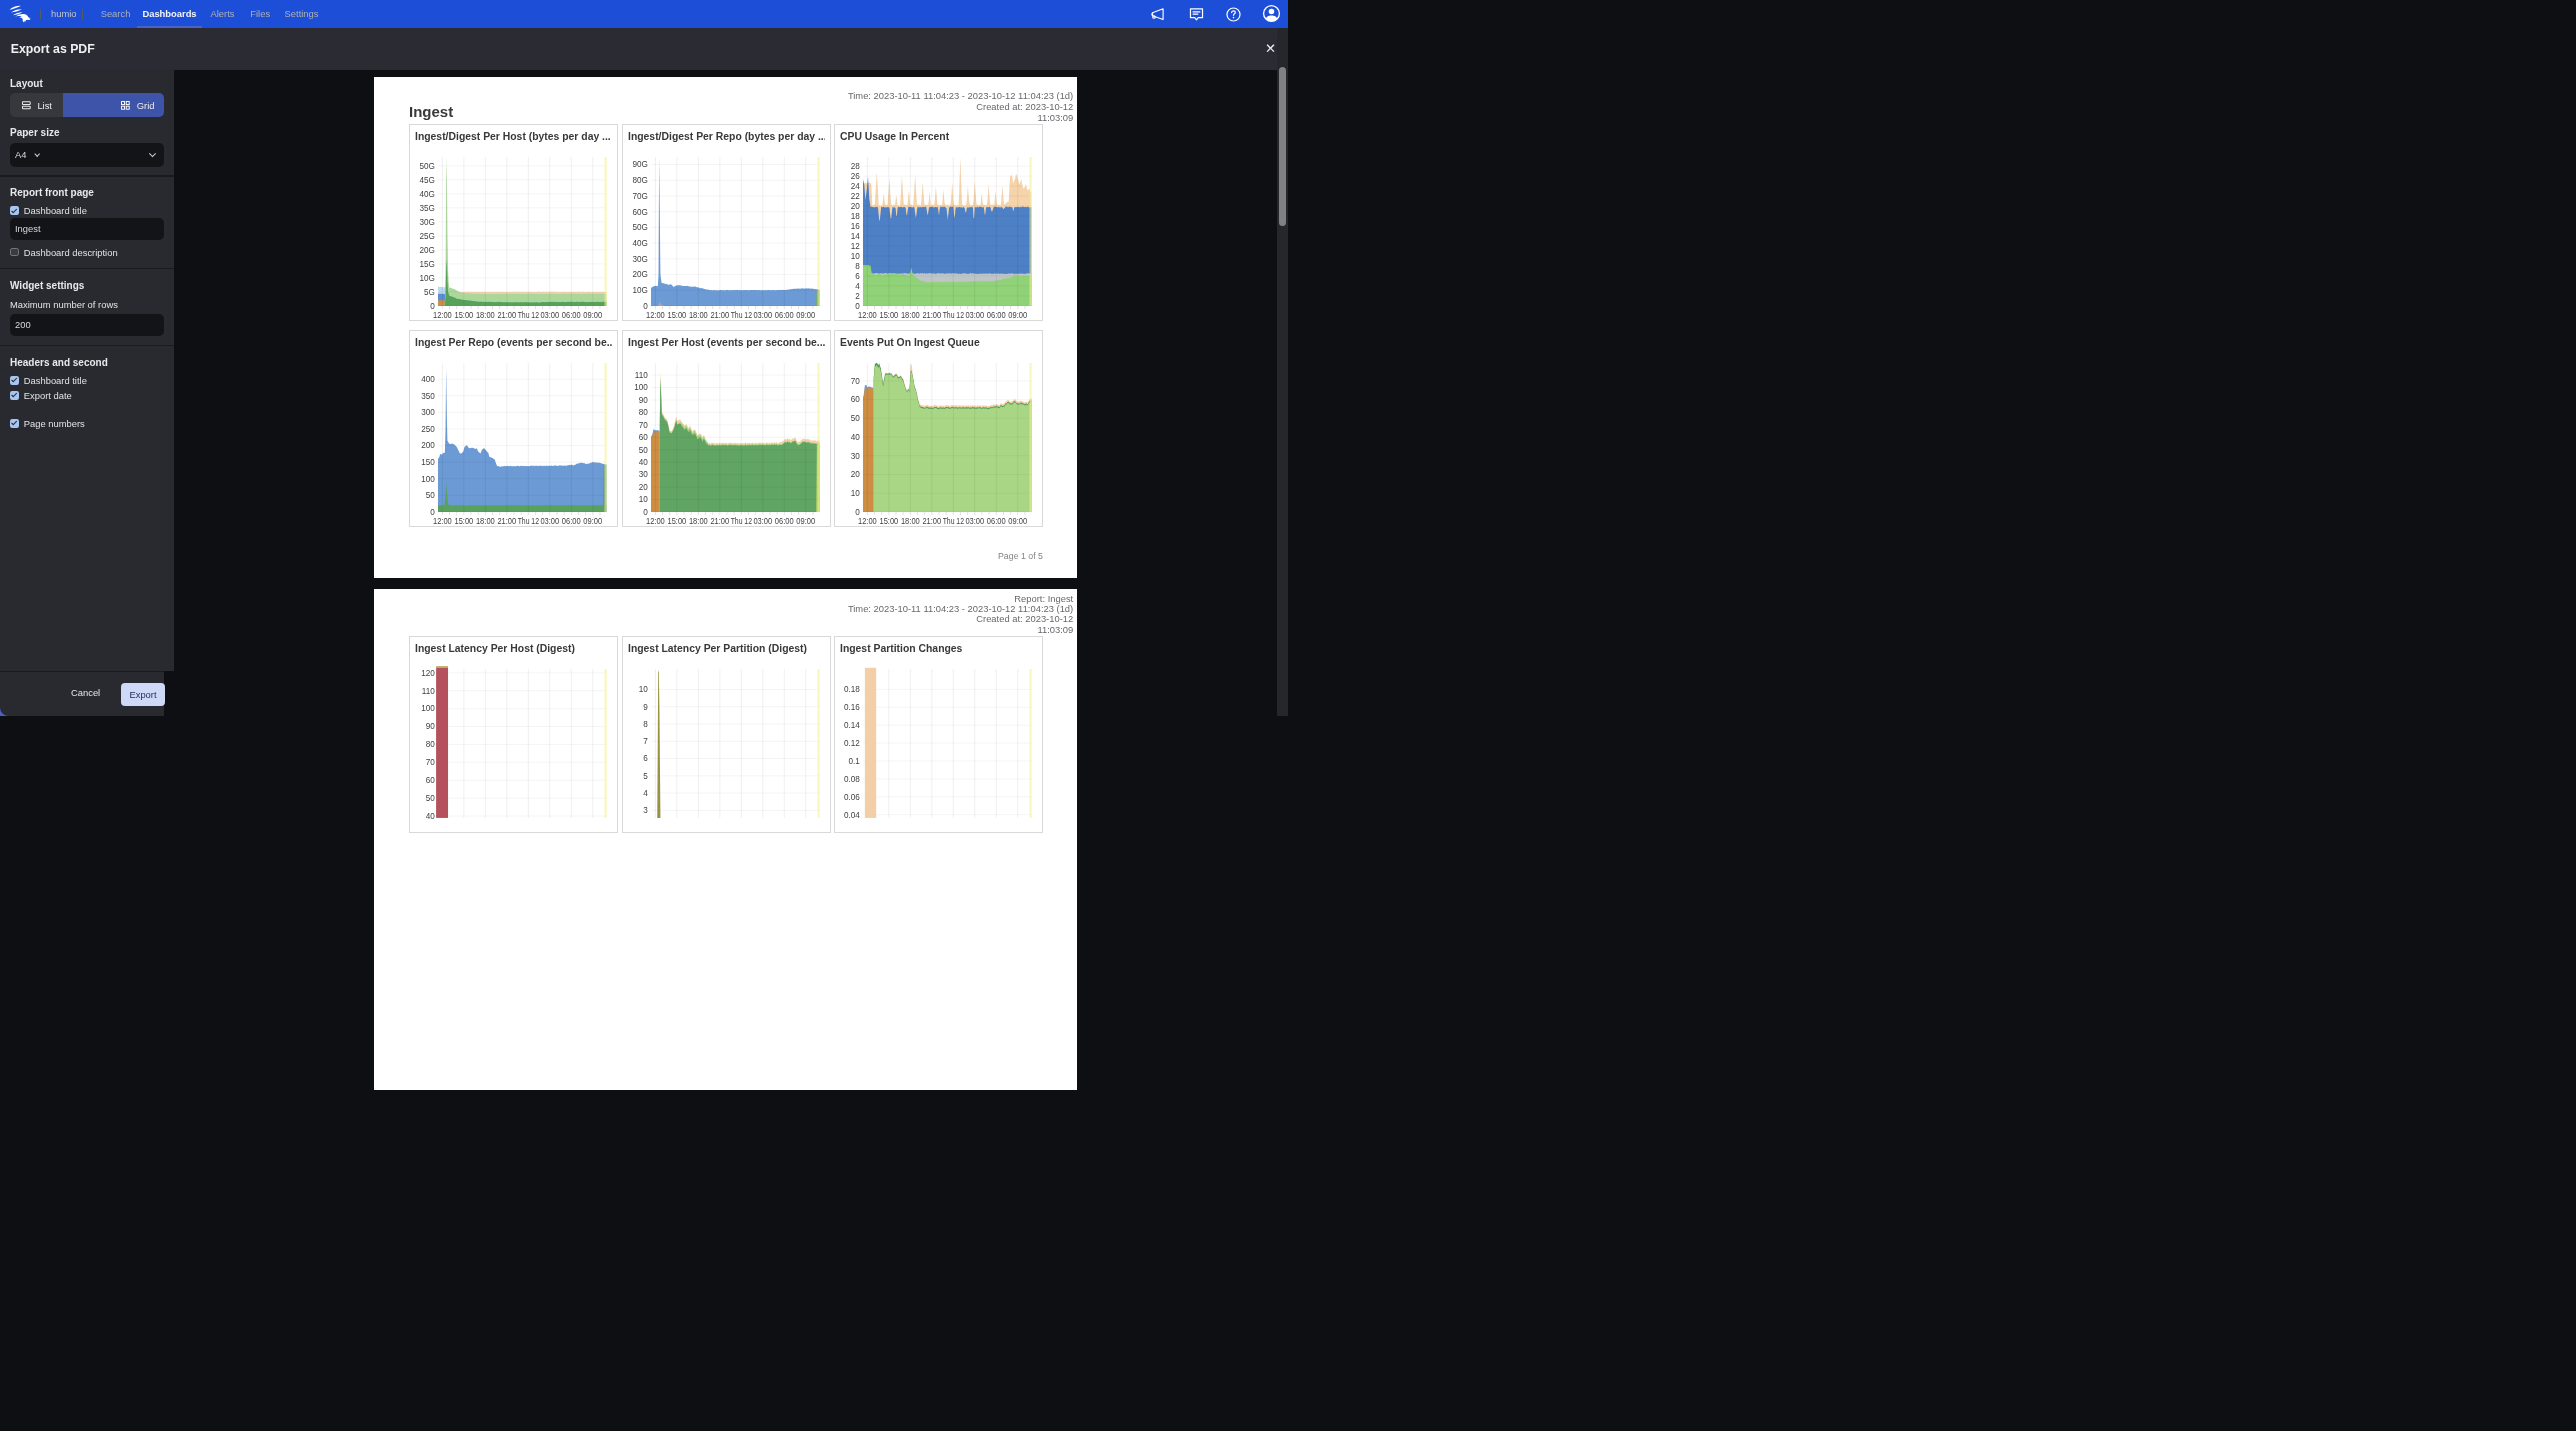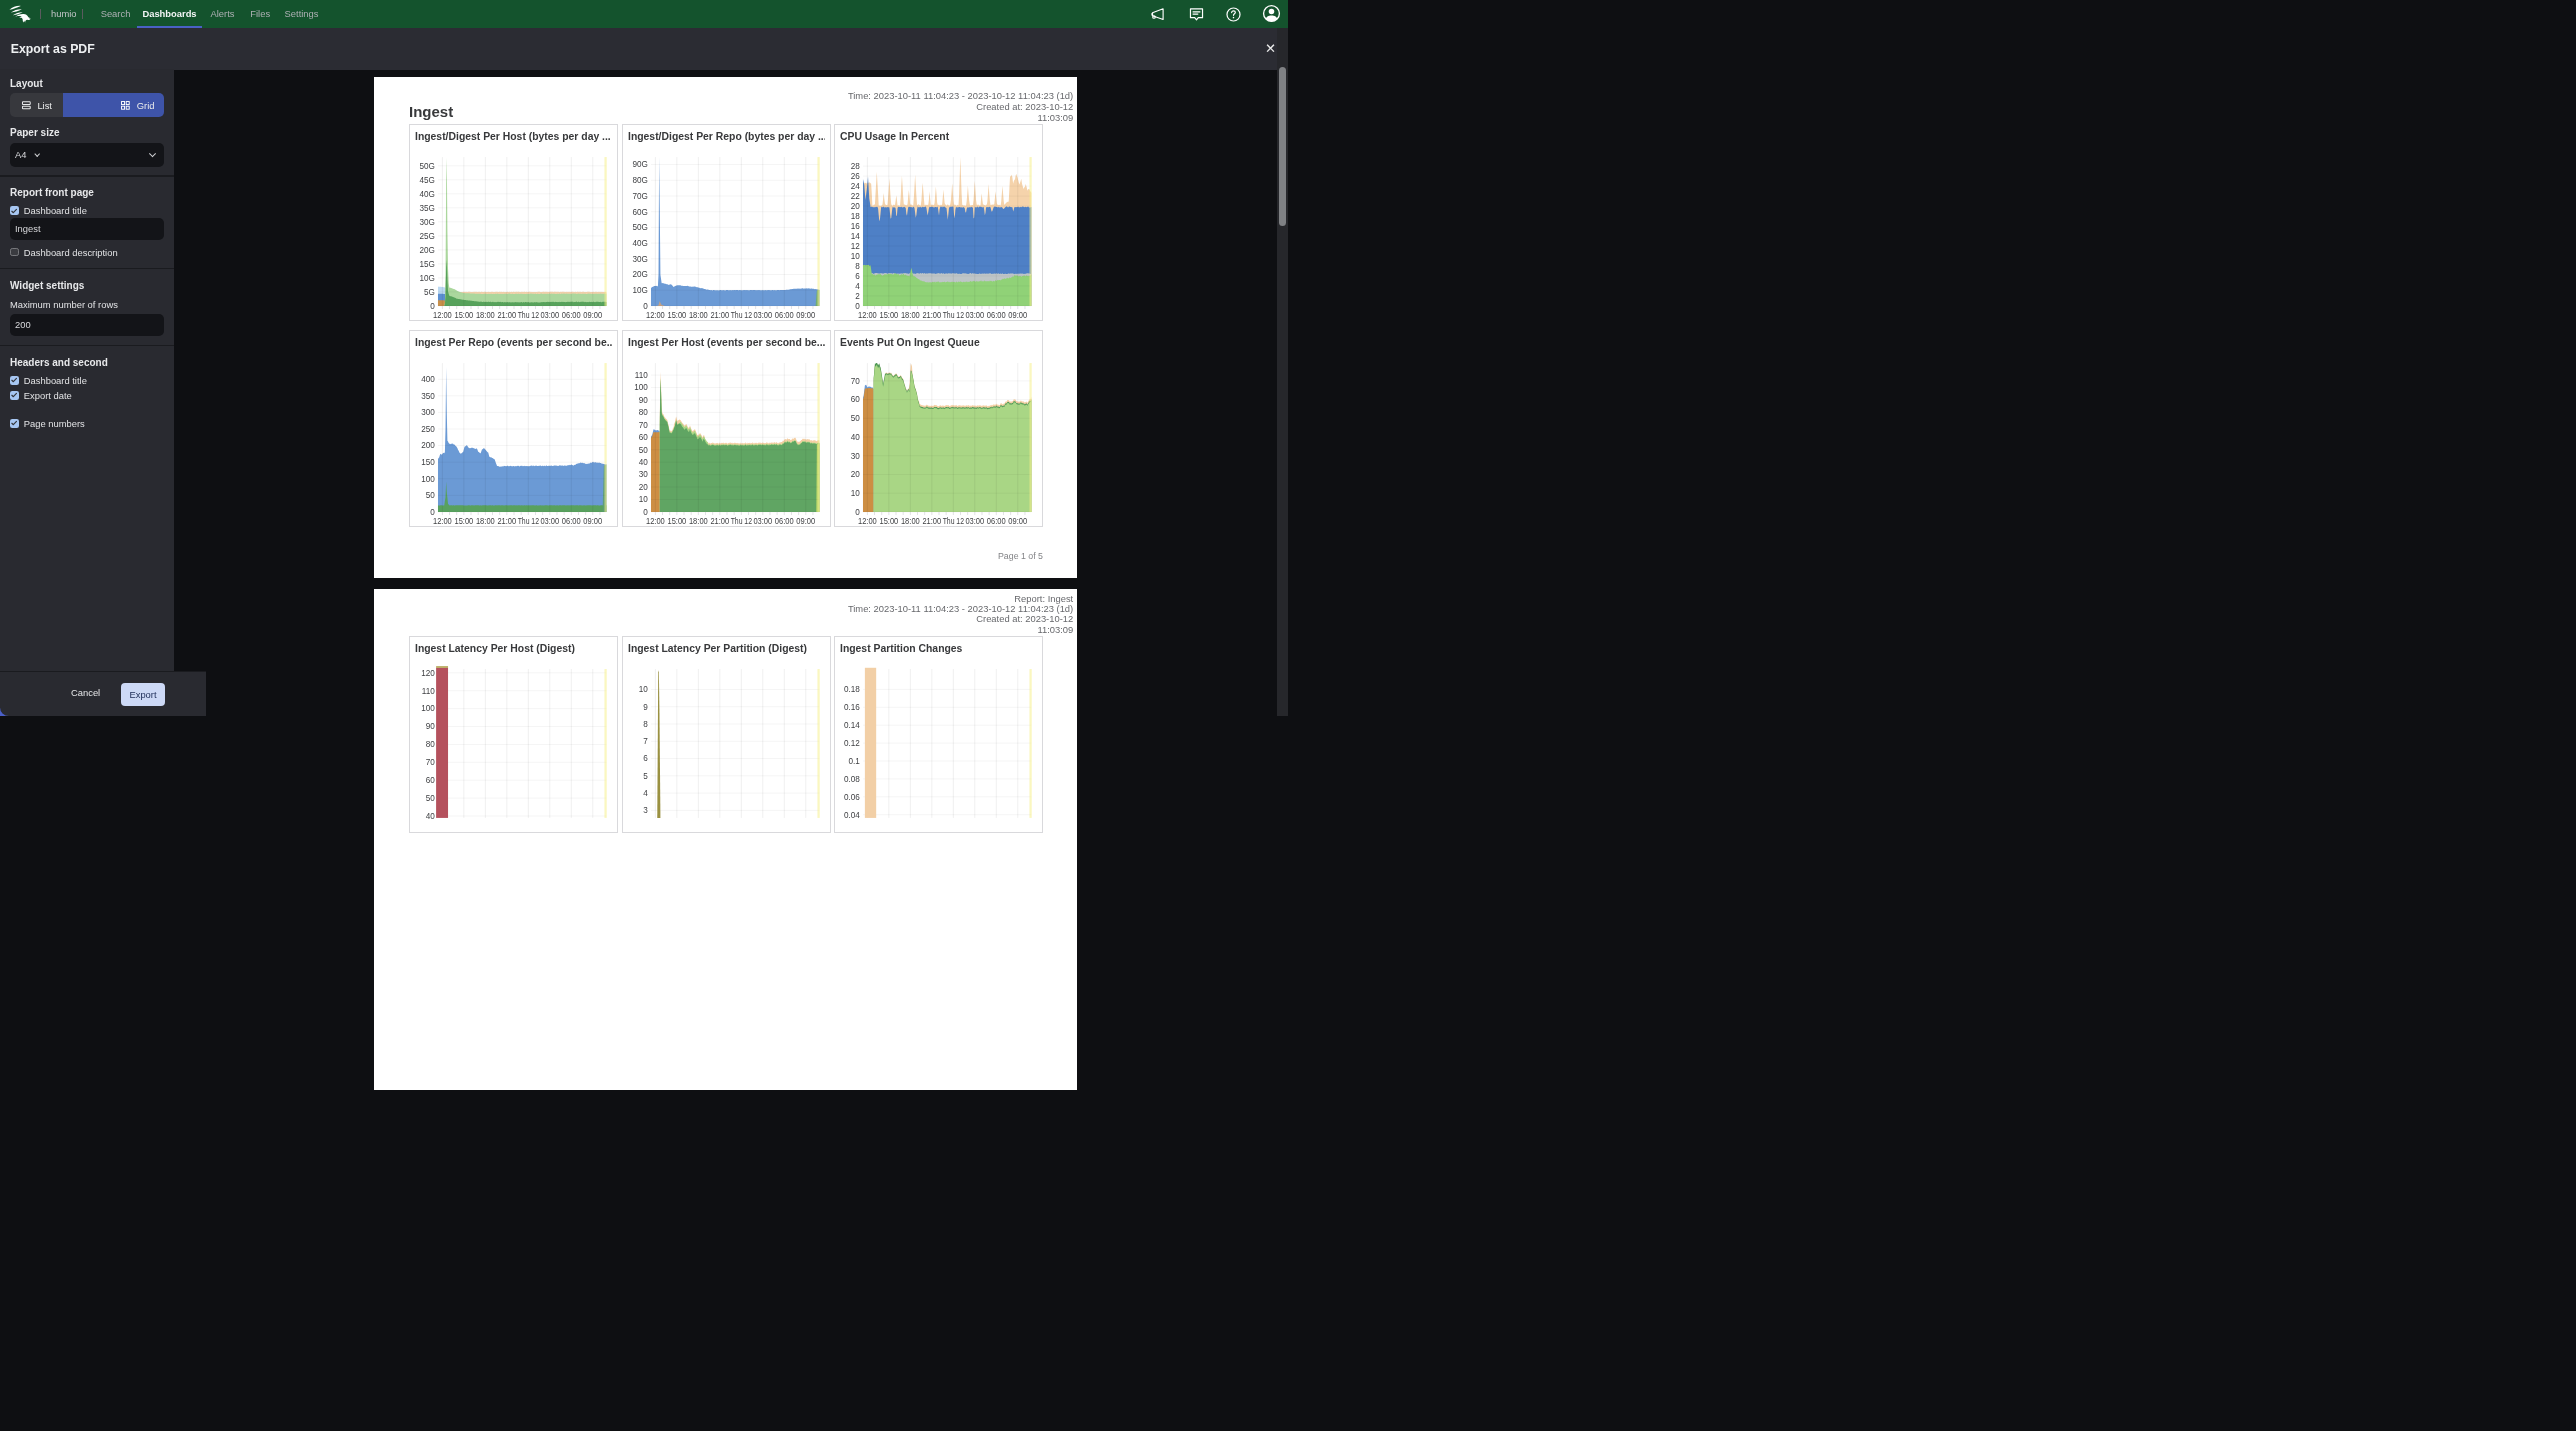--- a/index.html
+++ b/index.html
@@ -1,16 +1,16 @@
 <!DOCTYPE html>
 <html style="font-size:10px"><head><meta charset="utf-8"><title>Export as PDF</title>
 <style>
 * { margin:0; padding:0; box-sizing:border-box; }
 html,body { width:1288px; height:716px; overflow:hidden; background:#0e0f12; font-family:"Liberation Sans",sans-serif; }
-.nav { position:fixed; left:0; top:0; width:1288px; height:28px; background:#14532d; z-index:30; }
+.nav { position:fixed; left:0; top:0; width:1288px; height:28px; background:#1d4ed8; z-index:30; }
 .nav .logo { position:absolute; left:9.4px; top:5px; }
 .nav .sep { position:absolute; top:8.8px; width:0.6px; height:10px; background:#5a5b5e; }
 .nav .humio { position:absolute; left:51px; top:0; line-height:28px; font-size:9.4px; color:#c3c5c8; }
 .nitem { position:absolute; top:0; line-height:28px; font-size:9.4px; color:#aeb0b4; text-align:center; }
 .nitem.act { color:#f4f5f6; font-weight:700; }
 .nitem.act::after { content:""; position:absolute; left:0; right:0; bottom:0; height:2.5px; background:#4a61c5; }
 .nicon { position:absolute; top:5.7px; }
 .ebar { position:fixed; left:0; top:28px; width:1277px; height:42px; background:#2b2c33; z-index:20; }
 .ebar .t { position:absolute; left:10.7px; top:14px; font-size:12.3px; font-weight:700; color:#eef0f2; }
 .ebar .x { position:absolute; left:1265px; top:12.6px; font-size:13.2px; color:#eceded; font-weight:400; }
@@ -20,21 +20,21 @@
 .seg div { flex:1; display:flex; align-items:center; justify-content:center; gap:5.7px; font-size:9.4px; color:#eceded; }
 .seg .l { background:#37383d; }
 .seg .g { background:#3e54a9;padding-left:48px; }
 .inp { height:24px; background:#131418; border-radius:5px; color:#d8d9dc; font-size:9.4px; line-height:24px; padding:0 5px; position:relative; }
 .hr { height:1.3px; background:#1a1b1f; margin:0 -10px; }
 .row { display:flex; align-items:center; gap:5px; font-size:9.4px; color:#e2e3e5; }
 .cb { width:8.8px; height:8.8px; border-radius:2.2px; flex:none; display:flex; align-items:center; justify-content:center; }
 .cb.on { background:#a7c7f2; }
 .cb.off { background:#3a3b40; border:0.9px solid #77787c; }
 .chev { display:inline-block; width:4.4px; height:4.4px; border-right:1.1px solid #cfd0d3; border-bottom:1.1px solid #cfd0d3; transform:rotate(45deg) translate(-1.3px,-1.3px); }
-.foot { position:fixed; left:0; top:671px; width:206px; height:45px; background:#292a30; border-top:1.3px solid #1a1b1f; border-bottom-left-radius:8.8px; z-index:22; }
+.foot { position:fixed; left:0; top:671px; width:164px; height:45px; background:#292a30; border-top:1.3px solid #1a1b1f; border-bottom-left-radius:8.8px; z-index:22; }
 .foot .cancel { position:absolute; left:71px; top:15px; font-size:9.4px; color:#e5e6e8; }
 .foot .exp { position:absolute; left:121px; top:10.7px; width:44px; height:23px; background:#cdd9f6; border-radius:4px; color:#1b2b56; font-size:9.4px; text-align:center; line-height:23px; }
 .bluecorner { position:fixed; left:0; top:703px; width:14px; height:12.6px; background:#4a5fc8; z-index:21; }
 .strack { position:fixed; left:1277px; top:28px; width:10.7px; height:688px; background:#26272b; z-index:31; }
 .sthumb { position:absolute; left:1.9px; top:39px; width:7px; height:159px; border-radius:3.5px; background:#7f8184; }
 .page { position:absolute; left:374px; width:703px; background:#fff; overflow:hidden; z-index:1; }
 .meta { position:absolute; right:3.8px; top:12.6px; text-align:right; font-size:9.4px; line-height:11px; color:#67686c; }
 .ptitle { position:absolute; left:35px; top:26.4px; font-size:15px; font-weight:700; color:#38393b; }
 .card { position:absolute; width:209px; height:197px; border:0.6px solid #d9d9dc; background:#fff; }
 .ctitle { position:absolute; left:5px; top:5.7px; right:5px; font-size:10.4px; font-weight:700; color:#38393b; white-space:nowrap; overflow:hidden; }

